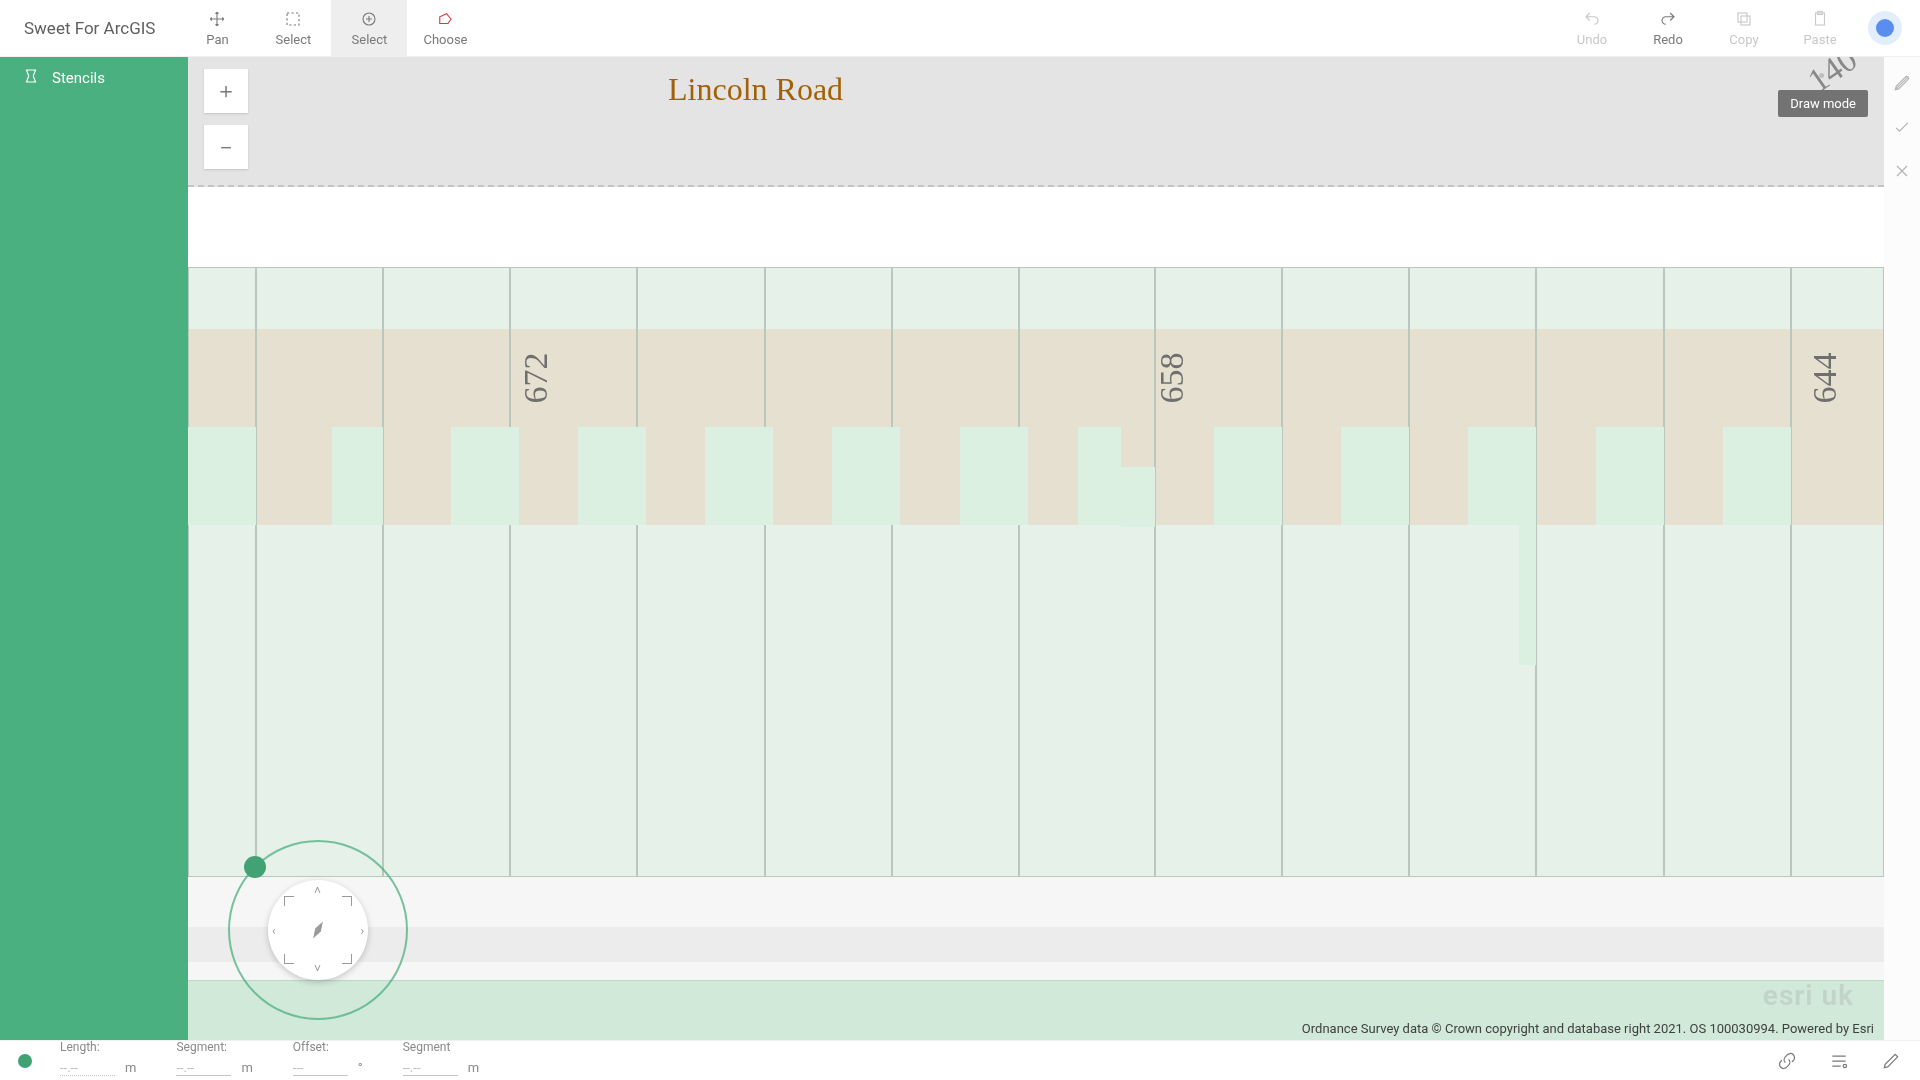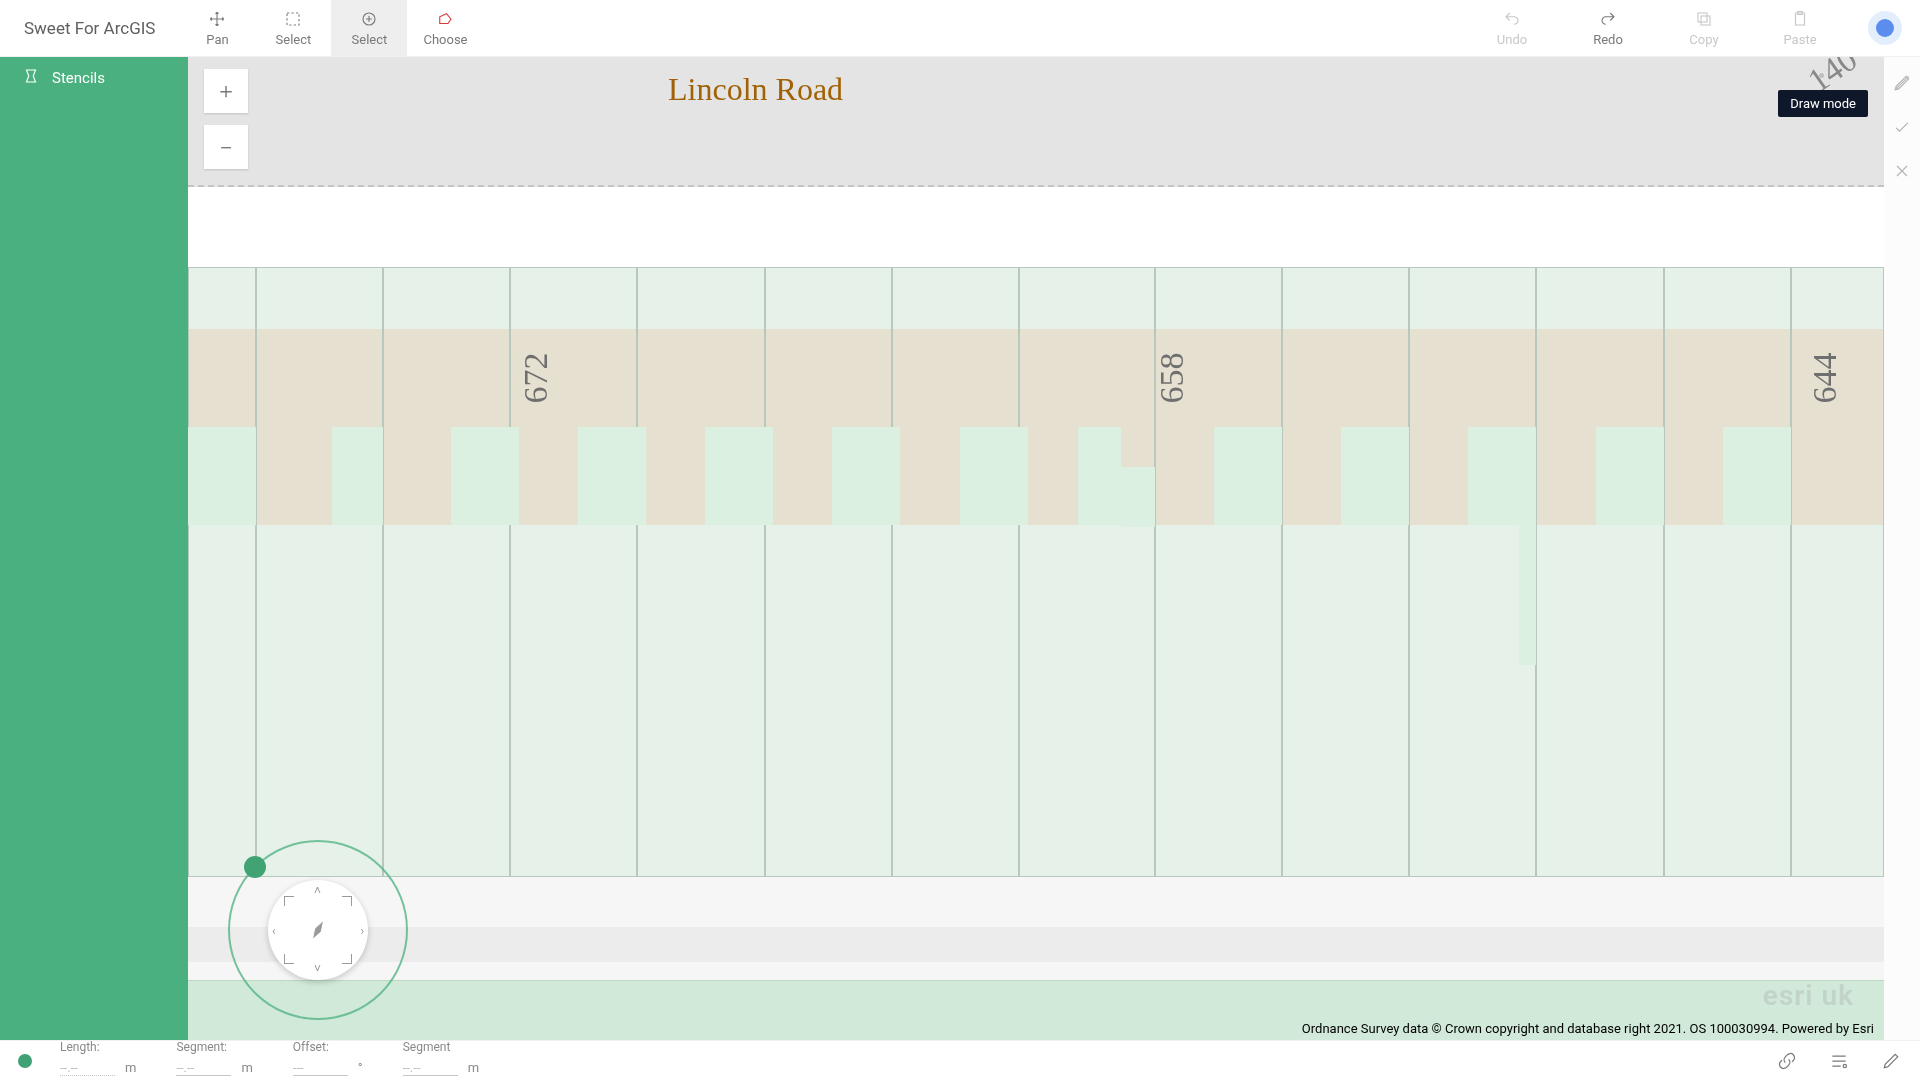--- a/index.html
+++ b/index.html
@@ -9,21 +9,21 @@
 #topbar{position:absolute;left:0;top:0;width:100%;height:57px;background:#fff;display:flex;align-items:stretch;font-size:13px;color:#6b6b6b;border-bottom:1px solid #f0f0f0;}
 #app-title{display:flex;align-items:center;padding:0 24px;font-size:17px;color:#5f5f5f;}
 .tool-group{display:flex;}
 .tool-btn{width:76px;display:flex;flex-direction:column;align-items:center;justify-content:center;gap:4px;cursor:pointer;color:#7a7a7a;}
 .tool-btn .ico{width:18px;height:18px;display:flex;align-items:center;justify-content:center;}
 .tool-btn.active{background:#eeeeee;}
 .tool-btn svg{stroke:#7a7a7a;fill:none;stroke-width:1.5;}
 .tool-btn.red svg{stroke:#d93b3b;}
 .tool-btn.disabled{color:#c8c8c8;}
 .tool-btn.disabled svg{stroke:#c8c8c8;}
-#toolbar-right{margin-left:auto;display:flex;align-items:stretch;gap:20px;}
+#toolbar-right{margin-left:auto;display:flex;align-items:stretch;}
 #avatar{width:34px;height:34px;border-radius:50%;background:#e3eefc;display:flex;align-items:center;justify-content:center;margin:11px 18px 0 10px;cursor:pointer;}
 #avatar span{width:18px;height:18px;border-radius:50%;background:#5b8def;display:block;}
 
 
 #sidebar{position:absolute;left:0;top:57px;width:188px;bottom:40px;background:#4bb07f;}
 .side-item{height:42px;display:flex;align-items:center;gap:12px;padding:0 22px;color:#fff;font-size:15px;cursor:pointer;}
 .side-item svg{stroke:#fff;fill:none;stroke-width:1.5;}
 
 
 #map{position:absolute;left:188px;top:57px;right:36px;bottom:40px;background:#f6f6f6;overflow:hidden;}
@@ -32,21 +32,21 @@
 
 #zoom{position:absolute;left:16px;top:12px;display:flex;flex-direction:column;}
 .zoom-btn{width:44px;height:44px;background:#fff;display:flex;align-items:center;justify-content:center;font-size:22px;color:#7a7a7a;margin-bottom:12px;box-shadow:0 1px 2px rgba(0,0,0,.15);cursor:pointer;}
 
 
 #rightstrip{position:absolute;right:0;top:57px;width:36px;bottom:40px;background:#fcfcfc;display:flex;flex-direction:column;align-items:center;gap:20px;padding-top:14px;}
 .strip-btn{width:24px;height:24px;display:flex;align-items:center;justify-content:center;cursor:pointer;}
 .strip-btn svg{stroke:#b5b5b5;fill:none;stroke-width:1.5;}
 
 
-#tooltip{position:absolute;top:90px;right:52px;background:#0f172a;color:#fff;font-size:13px;padding:6px 12px;border-radius:2px;white-space:nowrap;}
+#tooltip{position:absolute;top:90px;right:52px;background:#737373;color:#fff;font-size:13px;padding:6px 12px;border-radius:2px;white-space:nowrap;}
 
 
 #bottombar{position:absolute;left:0;bottom:0;width:100%;height:40px;background:#fff;display:flex;align-items:center;font-size:13px;color:#8a8a8a;padding:12px 18px;border-top:1px solid #f1f1f1;}
 #status-dot{width:14px;height:14px;border-radius:50%;background:#3fa174;margin-right:28px;}
 .field{display:flex;flex-direction:column;margin-right:40px;position:relative;padding-top:0;}
 .field .lab{font-size:12px;color:#8a8a8a;position:relative;top:-6px;}
 .field .row{display:flex;align-items:baseline;gap:10px;}
 .field .val{min-width:55px;border-bottom:1px dotted #c6c6c6;color:#bdbdbd;}
 .field.seg .val{border-bottom:1px solid #c6c6c6;}
 .field .unit{color:#8a8a8a;}
@@ -80,21 +80,21 @@
 #compass-inner svg{stroke:#9a9a9a;fill:#9a9a9a;}
 .compass-caret{position:absolute;font-size:12px;color:#9a9a9a;user-select:none;}
 #compass-handle{position:absolute;left:16px;top:16px;width:22px;height:22px;border-radius:50%;background:#41a374;}
 .corner{position:absolute;width:10px;height:10px;border:1.5px solid #9a9a9a;}
 .corner.tl{border-right:none;border-bottom:none;}
 .corner.tr{border-left:none;border-bottom:none;}
 .corner.bl{border-right:none;border-top:none;}
 .corner.br{border-left:none;border-top:none;}
 
 
-#attrib{position:absolute;right:10px;bottom:4px;font-size:13px;color:#000000;margin-top:32px;}
+#attrib{position:absolute;right:10px;bottom:4px;font-size:13px;color:#404040;margin-top:32px;}
 #logo{position:absolute;right:30px;bottom:28px;font-size:28px;color:rgba(150,150,150,.25);font-weight:600;letter-spacing:1px;}
 </style>
 </head>
 <body>
 
 <div id="topbar">
   <div id="app-title">Sweet For ArcGIS</div>
 
   <div class="tool-group">
     <div class="tool-btn">

